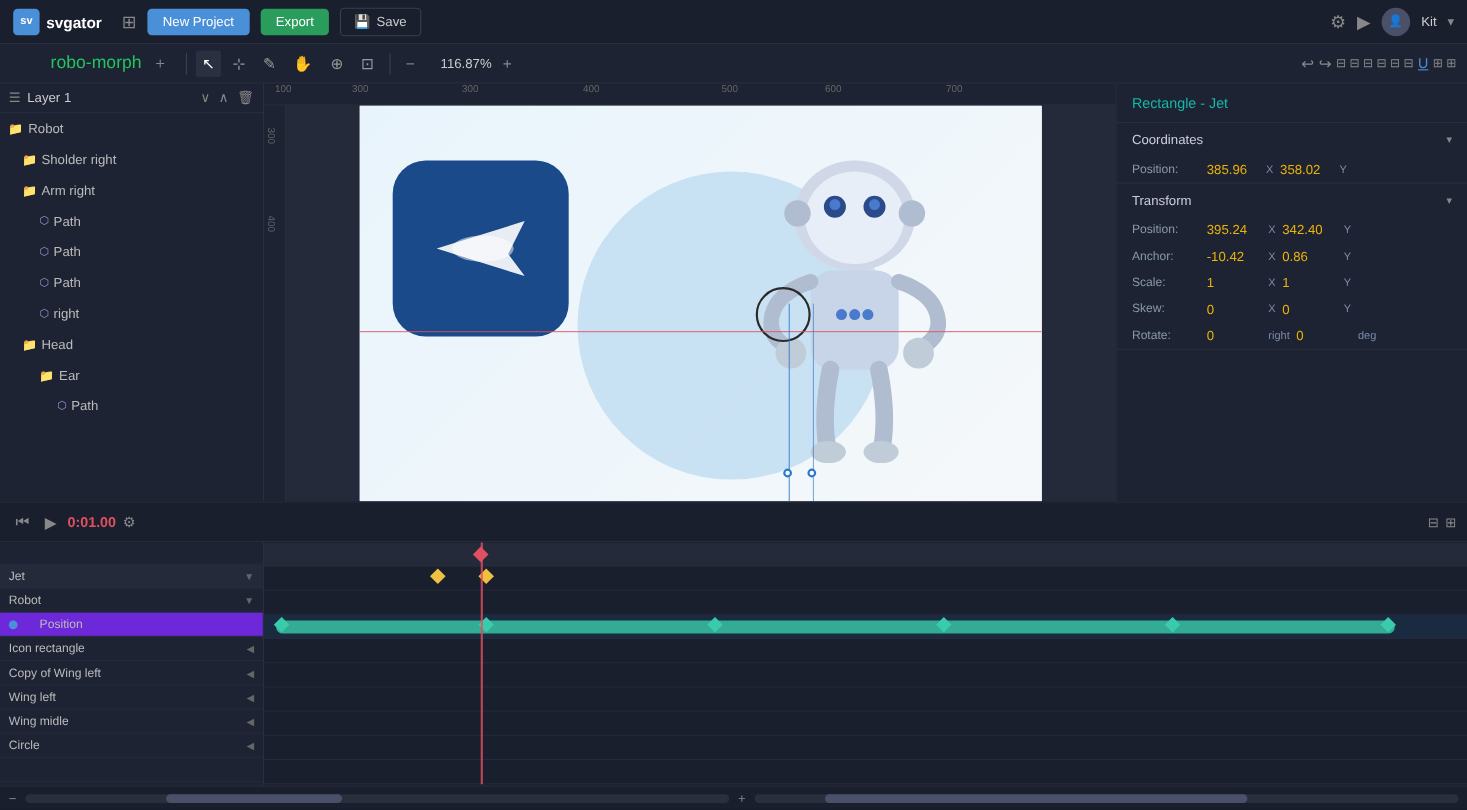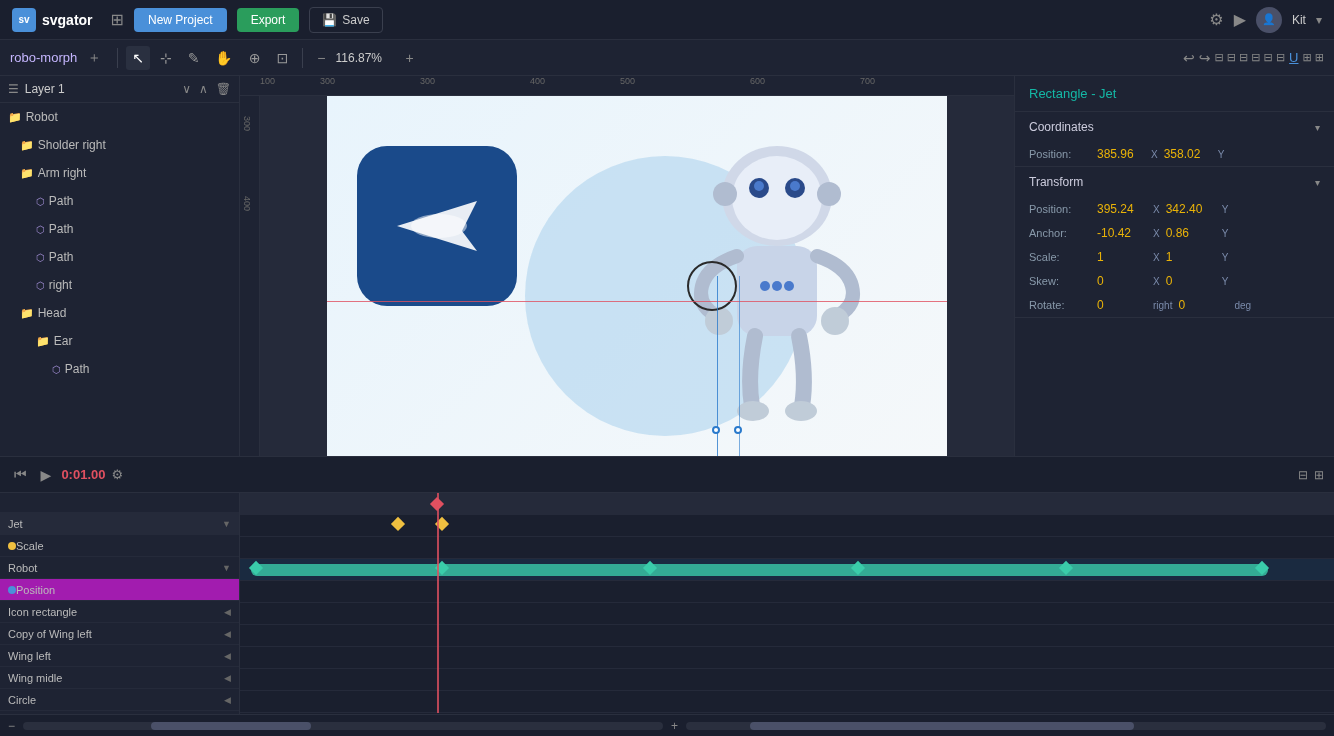--- a/index.html
+++ b/index.html
@@ -13,28 +13,28 @@
     .btn-new { background: #4a90d9; color: white; border: none; border-radius: 4px; padding: 5px 14px; cursor: pointer; font-size: 12px; }
     .btn-export { background: #2a9d5c; color: white; border: none; border-radius: 4px; padding: 5px 14px; cursor: pointer; font-size: 12px; }
     .btn-save { background: transparent; color: #ccc; border: 1px solid #3a3f4e; border-radius: 4px; padding: 5px 12px; cursor: pointer; font-size: 12px; display: flex; align-items: center; gap: 5px; }
     .top-bar-right { margin-left: auto; display: flex; align-items: center; gap: 10px; }
     .top-bar-right .icon-btn { color: #888; cursor: pointer; font-size: 16px; }
     .avatar { width: 26px; height: 26px; border-radius: 50%; background: #4a5068; display: flex; align-items: center; justify-content: center; color: #ccc; font-size: 11px; }
     .user-name { color: #ccc; font-size: 12px; }
 
     
     .toolbar { display: flex; align-items: center; background: #1e2333; height: 36px; padding: 0 10px; gap: 4px; border-bottom: 1px solid #2a2f3e; flex-shrink: 0; }
-    .project-name { color: #c4b5fd; font-size: 13px; margin-right: 6px; }
+    .project-name { color: #22c55e; font-size: 16px; margin-right: 6px; margin-left: 36px; }
     .toolbar-plus { color: #888; cursor: pointer; font-size: 14px; margin-right: 8px; }
     .tool-btn { background: transparent; border: none; color: #999; cursor: pointer; padding: 4px 6px; border-radius: 3px; font-size: 14px; }
     .tool-btn.active { background: #2a3040; color: #fff; }
     .tool-separator { width: 1px; height: 20px; background: #3a3f4e; margin: 0 4px; }
     .zoom-control { display: flex; align-items: center; gap: 4px; color: #ccc; }
     .zoom-btn { background: transparent; border: none; color: #888; cursor: pointer; font-size: 14px; padding: 2px 6px; }
-    .zoom-value { color: #ccc; font-size: 12px; min-width: 60px; text-align: left; }
+    .zoom-value { color: #ccc; font-size: 12px; min-width: 60px; text-align: right; }
     .toolbar-right { margin-left: auto; display: flex; align-items: center; gap: 4px; }
     .undo-btn { background: transparent; border: none; color: #888; cursor: pointer; font-size: 14px; }
 
     
     .main-area { display: flex; flex: 1; overflow: hidden; }
 
     
     .left-panel { width: 240px; background: #1e2333; border-right: 1px solid #2a2f3e; display: flex; flex-direction: column; flex-shrink: 0; }
     .layer-header { display: flex; align-items: center; padding: 6px 8px; border-bottom: 1px solid #2a2f3e; gap: 6px; }
     .layer-header-icons { margin-left: auto; display: flex; gap: 8px; color: #888; }
@@ -81,21 +81,21 @@
     .timeline-area { height: 280px; display: flex; flex-direction: column; background: #1a1f2e; flex-shrink: 0; border-top: 1px solid #2a2f3e; }
     .timeline-top-bar { display: flex; align-items: center; height: 36px; background: #1a1f2e; border-bottom: 1px solid #2a2f3e; flex-shrink: 0; }
     .timeline-controls-left { display: flex; align-items: center; gap: 6px; padding: 0 10px; }
     .tl-btn { background: transparent; border: none; color: #888; cursor: pointer; font-size: 14px; padding: 2px 4px; }
     .tl-time { color: #e05060; font-weight: bold; font-size: 13px; }
     .tl-settings { color: #888; cursor: pointer; font-size: 13px; }
     .tl-right { margin-left: auto; padding-right: 10px; display: flex; gap: 6px; color: #888; }
 
     .timeline-content { display: flex; flex: 1; overflow: hidden; }
     .tl-labels { width: 240px; flex-shrink: 0; background: #1e2333; border-right: 1px solid #2a2f3e; overflow: hidden; }
-    .tl-track-label { display: flex; align-items: center; height: 22px; padding: 0 8px; border-bottom: 1px solid #252a3a; color: #bbb; font-size: 11px; gap: 0; }
+    .tl-track-label { display: flex; align-items: center; height: 22px; padding: 0 8px; border-bottom: 1px solid #252a3a; color: #bbb; font-size: 11px; gap: 20px; }
     .tl-track-label.highlighted { background: #252a3a; }
     .tl-track-label .tl-arrow { color: #666; font-size: 9px; margin-left: auto; }
     .tl-track-label .dot { width: 8px; height: 8px; border-radius: 50%; flex-shrink: 0; }
     .dot-yellow { background: #f0c040; }
     .dot-blue { background: #4a90d9; }
 
     .tl-tracks { flex: 1; overflow: hidden; position: relative; background: #1a1f2e; }
     .tl-ruler { height: 20px; background: #1e2333; border-bottom: 1px solid #2a2f3e; display: flex; align-items: center; position: relative; }
     .tl-track-row { height: 22px; border-bottom: 1px solid #252a3a; position: relative; }
     .tl-keyframe { position: absolute; width: 10px; height: 10px; transform: rotate(45deg) translate(-50%, -50%); top: 50%; cursor: pointer; }
@@ -226,25 +226,25 @@
         <span class="layer-path-icon">⬡</span>
         <span class="layer-label">Path</span>
       </div>
     </div>
   </div>
 
   <div class="canvas-area">
 
     <div class="canvas-ruler-top">
       <div class="ruler-canvas">
-        <span class="ruler-label" style="left:20px">100</span>
+        <span class="ruler-label" style="left:10px">100</span>
         <span class="ruler-label" style="left:80px">300</span>
         <span class="ruler-label" style="left:180px">300</span>
         <span class="ruler-label" style="left:290px">400</span>
-        <span class="ruler-label" style="left:380px">500</span>
+        <span class="ruler-label" style="left:416px">500</span>
         <span class="ruler-label" style="left:510px">600</span>
         <span class="ruler-label" style="left:620px">700</span>
       </div>
     </div>
 
     <div class="canvas-ruler-left">
       <div style="position:relative;height:100%;writing-mode:vertical-rl">
         <span class="ruler-label" style="top:20px;left:2px">300</span>
         <span class="ruler-label" style="top:100px;left:2px">400</span>
       </div>
@@ -417,31 +417,27 @@
 
     <div class="tl-labels">
 
       <div style="height:20px;border-bottom:1px solid #252a3a"></div>
 
       <div class="tl-track-label highlighted">
         <span>Jet</span>
         <span class="tl-arrow">▼</span>
       </div>
 
-      <div class="tl-track-label">
-        <span class="dot dot-yellow"></span>
-        <span>Scale</span>
-      </div>
 
       <div class="tl-track-label">
         <span>Robot</span>
         <span class="tl-arrow">▼</span>
       </div>
 
-      <div class="tl-track-label" style="background:#a21caf">
+      <div class="tl-track-label" style="background:#6d28d9">
         <span class="dot dot-blue"></span>
         <span>Position</span>
       </div>
 
       <div class="tl-track-label">
         <span>Icon rectangle</span>
         <span class="tl-arrow">◀</span>
       </div>
 
       <div class="tl-track-label">

